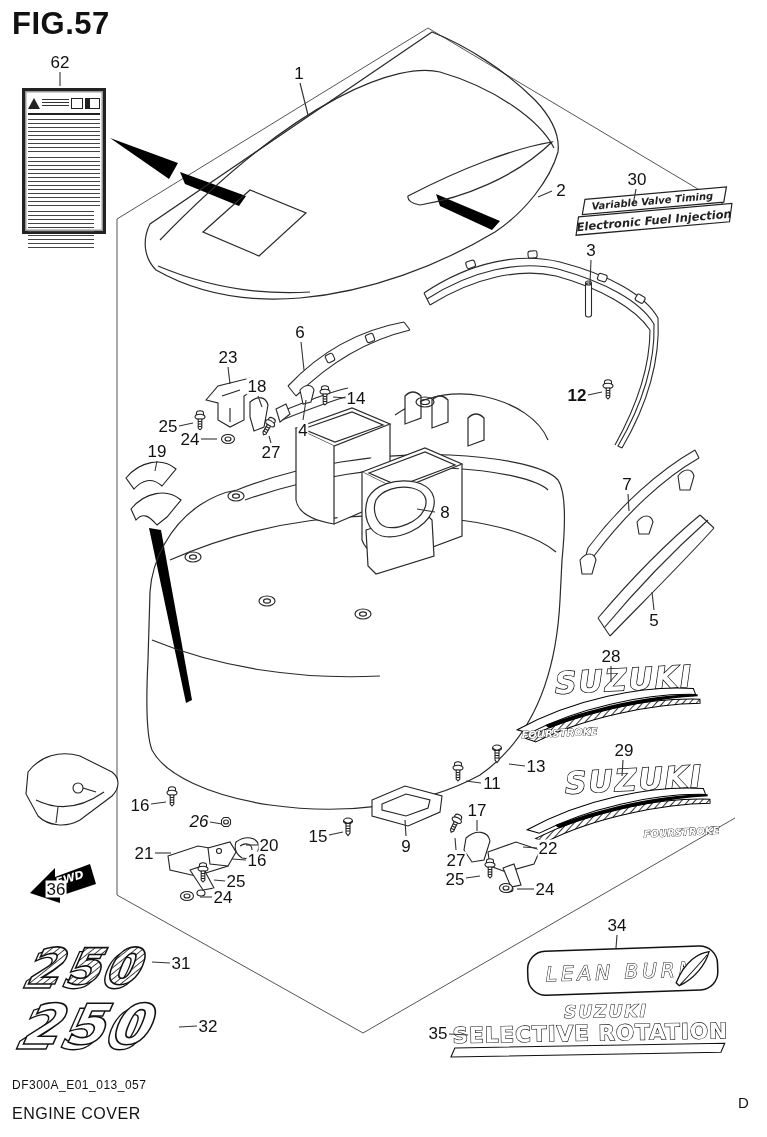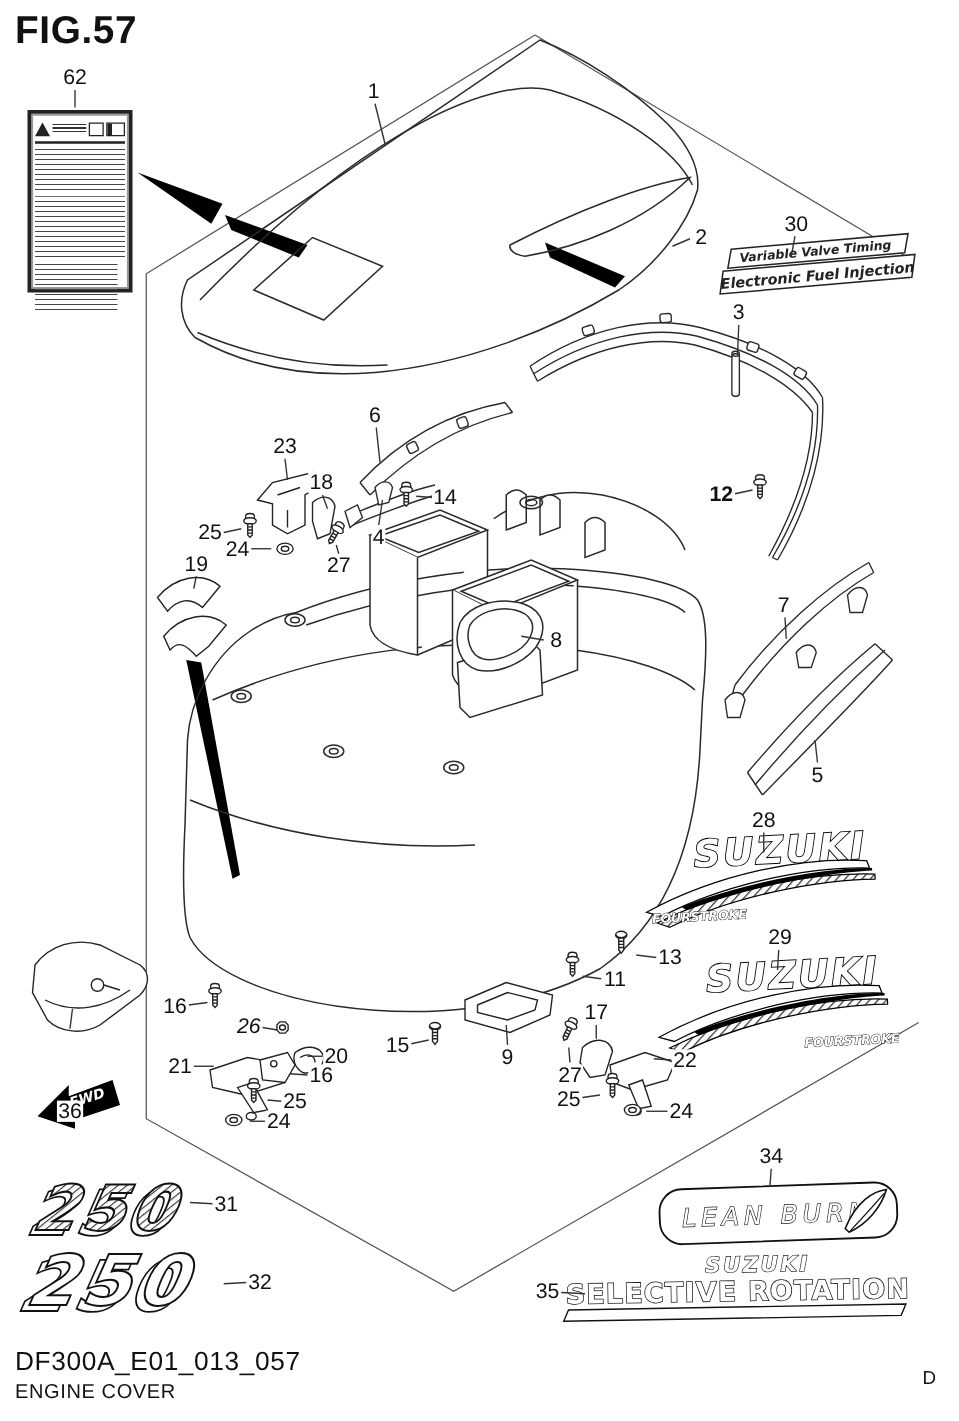--- a/index.html
+++ b/index.html
@@ -18,21 +18,21 @@
   #wlabel .wico2{width:13px;height:9px;border:1.5px solid #222;background:linear-gradient(90deg,#222 30%,transparent 30%);}
   #wlabel .wpara{margin-top:4px;background:repeating-linear-gradient(to bottom,#444 0 1px,transparent 1px 4px);}
   #wlabel .p1{height:34px;}
   #wlabel .p2{height:50px;}
   #wlabel .p3{height:40px;width:92%;}
   
   .plabel{position:absolute;transform:translate(-50%,-50%);font-size:17px;line-height:1;
           background:#fff;padding:0 1px;}
   #leader-layer line{stroke:#333;stroke-width:1.1;}
   
-  #footer-code{position:absolute;left:12px;top:1078px;font-size:21px;letter-spacing:0.5px;}
+  #footer-code{position:absolute;left:12px;top:1078px;font-size:12px;letter-spacing:0.5px;}
   #footer-caption{position:absolute;left:12px;top:1105px;font-size:16px;letter-spacing:0.5px;}
   #page-marker{position:absolute;left:738px;top:1094px;font-size:15px;}
 </style>
 </head>
 <body>
 
 <div id="page">
 
   <div id="fig-title">FIG.57</div>
 

